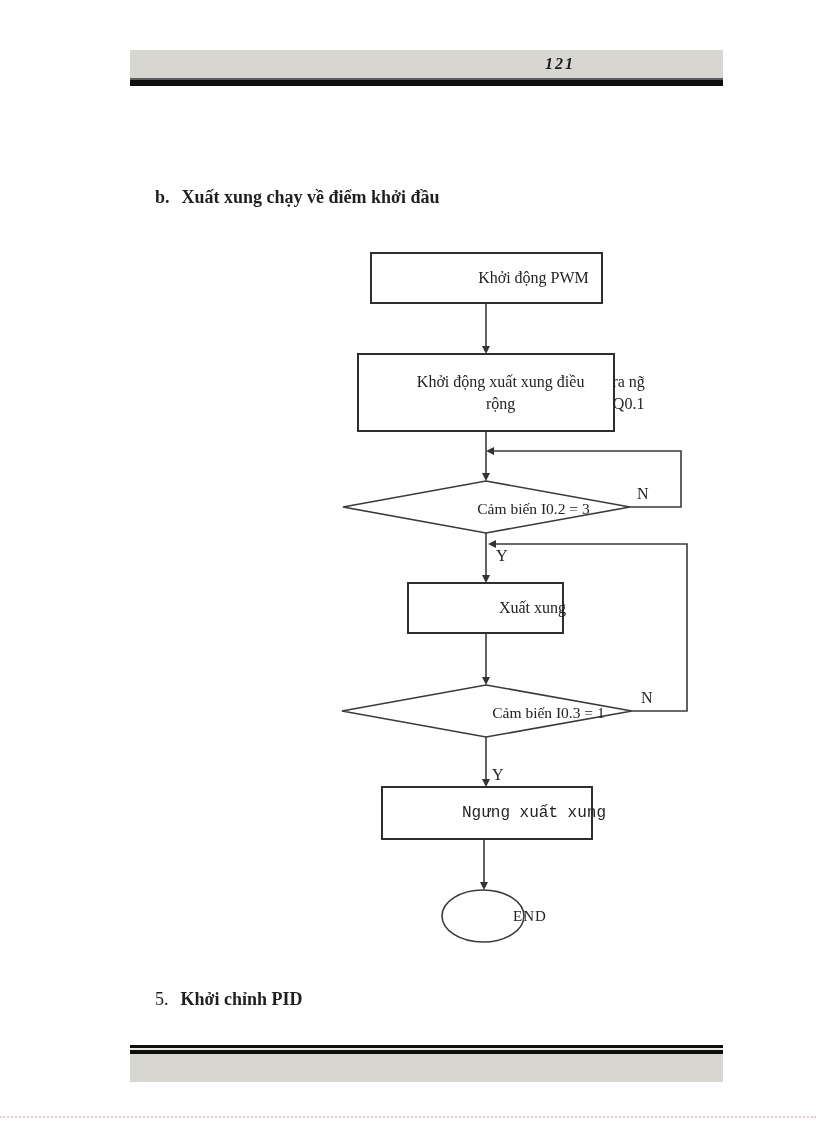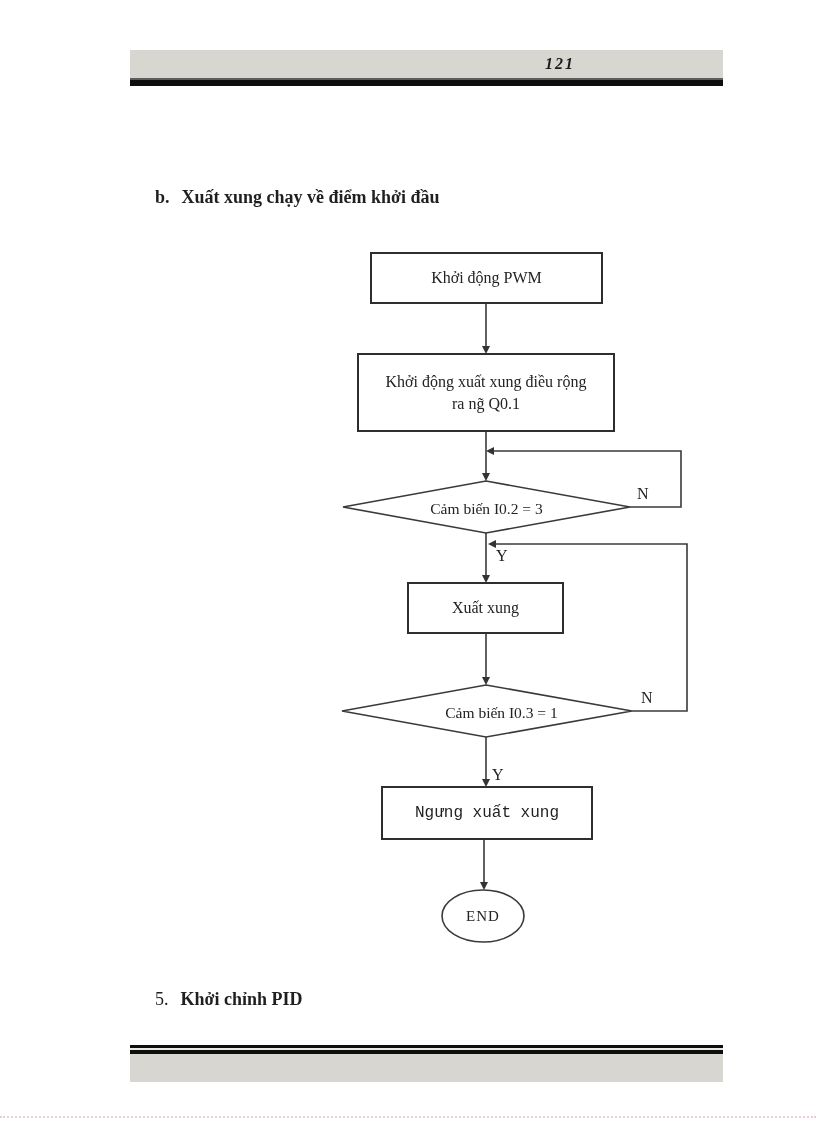--- a/index.html
+++ b/index.html
@@ -48,24 +48,24 @@
     display:flex;gap:12px;white-space:nowrap;
   }
   .heading-b{top:186px;font-weight:700;}
   .heading-5{top:988px;}
   .heading-5 .h-marker{font-weight:400;}
   .heading-5 .h-text{font-weight:700;}
   
   .flow-svg{position:absolute;left:0;top:0;width:816px;height:1123px;}
   .flow-label{
     position:absolute;display:flex;align-items:center;justify-content:center;
-    text-align:center;font-size:16px;color:#232323;line-height:22px;
+    text-align:center;font-size:16px;color:#232323;line-height:22px;padding-left:47px;
   }
   .lbl-box1{left:371px;top:253px;width:231px;height:50px;}
-  .lbl-box2{left:358px;top:354px;width:256px;height:77px;flex-direction:column;}
+  .lbl-box2{left:358px;top:354px;width:256px;height:77px;flex-direction:row;}
   .lbl-d1{left:353px;top:487px;width:267px;height:44px;font-size:15.5px;}
   .lbl-box3{left:408px;top:583px;width:155px;height:50px;}
   .lbl-d2{left:367px;top:691px;width:269px;height:44px;font-size:15.5px;}
   .lbl-box4{left:382px;top:787px;width:210px;height:52px;font-family:Liberation Mono, monospace;}
   .lbl-end{left:442px;top:890px;width:82px;height:52px;font-size:15px;letter-spacing:1px;}
   .branch-label{
     position:absolute;font-size:16px;color:#232323;line-height:16px;
   }
   .lbl-n1{left:637px;top:486px;}
   .lbl-y1{left:496px;top:548px;}

